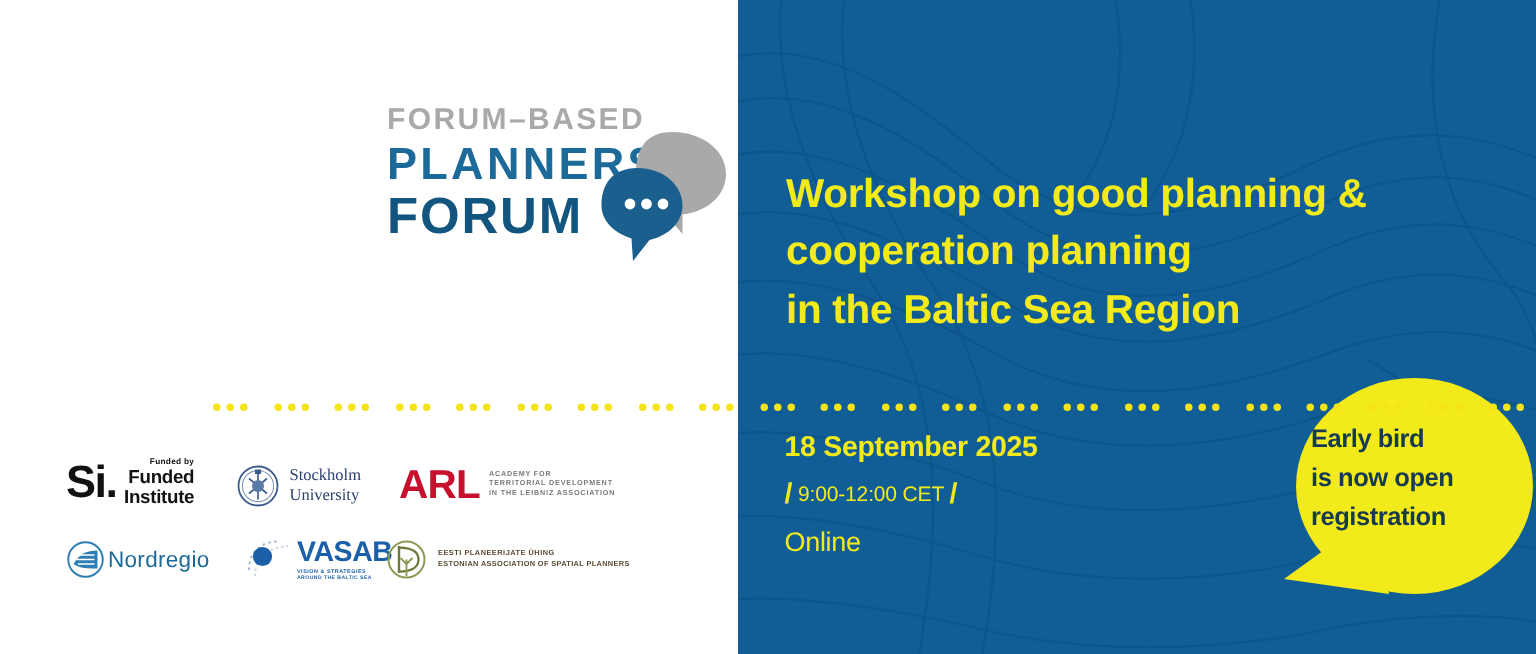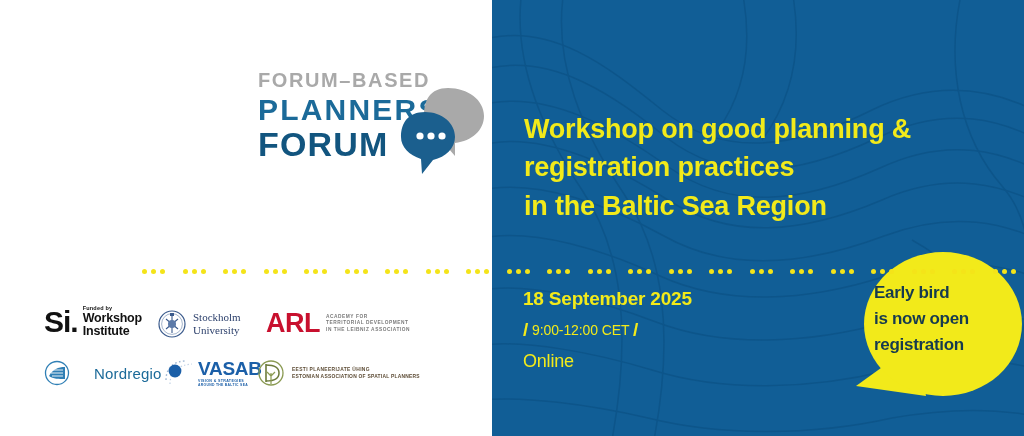--- a/index.html
+++ b/index.html
@@ -66,21 +66,21 @@
   .si-small{font-size:5.5px;font-weight:bold;color:#111;letter-spacing:.2px;}
   .si-big{font-size:12.5px;font-weight:bold;color:#111;letter-spacing:-.2px;}
 
   .su-txt{margin-left:6px;line-height:1.15;color:#2b3f6b;}
   .su-l{font-size:11px;font-family:"Liberation Serif", serif;}
 
   .arl-mark{font-size:27px;font-weight:bold;color:#c8102e;letter-spacing:-.5px;line-height:1;}
   .arl-txt{margin-left:6px;line-height:1.35;color:#7a7a7a;}
   .arl-l{font-size:4.8px;font-weight:bold;letter-spacing:.55px;}
 
-  .nord-txt{margin-left:24px;font-size:15px;color:#1b6a99;letter-spacing:.2px;}
+  .nord-txt{margin-left:2px;font-size:15px;color:#1b6a99;letter-spacing:.2px;}
 
   .vasab-txt{margin-left:2px;line-height:1;}
   .vasab-big{font-size:19px;font-weight:bold;color:#1b5fa8;letter-spacing:-.3px;}
   .vasab-sub{font-size:3.6px;font-weight:bold;color:#1b5fa8;letter-spacing:.35px;margin-top:2px;}
   .vasab-sub2{font-size:3.4px;font-weight:bold;color:#1b5fa8;letter-spacing:.3px;margin-top:1px;}
 
   .epy-txt{margin-left:6px;line-height:1.5;color:#5b4a33;}
   .epy-l1{font-size:4.9px;font-weight:bold;letter-spacing:.35px;}
   .epy-l2{font-size:4.9px;font-weight:bold;letter-spacing:.25px;}
 
@@ -147,25 +147,25 @@
         <path d="M50 4 C70 4 86 16 86 32 C86 46 74 57 57 59 L57 72 L44 57 C33 53 26 43 26 32 C26 16 32 4 50 4 Z" fill="#a9a9a9"></path>
         <path d="M27 28 C44 28 57 39 57 53 C57 64 48 73 35 76 L24 90 L23 75 C11 71 3 63 3 53 C3 39 10 28 27 28 Z" fill="#1b5f8e"></path>
         <circle cx="22" cy="52" r="3.6" fill="#ffffff"></circle>
         <circle cx="33" cy="52" r="3.6" fill="#ffffff"></circle>
         <circle cx="44" cy="52" r="3.6" fill="#ffffff"></circle>
       </svg>
     </div>
 
     <div class="logos">
 
-      <div class="logo-item" style="left:0px;top:6px;">
+      <div class="logo-item" style="left:0px;top:6px;text-align:right;">
         <div class="si-mark">Si.</div>
         <div class="si-txt">
           <div class="si-small">Funded by</div>
-          <div class="si-big">Workshop</div>
+          <div class="si-big">Funded</div>
           <div class="si-big">Institute</div>
         </div>
       </div>
 
       <div class="logo-item" style="left:113px;top:8px;">
         <svg width="30" height="32" viewBox="0 0 30 32">
           <circle cx="15" cy="16" r="13" fill="none" stroke="#3a5a8c" stroke-width="1.2"></circle>
           <circle cx="15" cy="16" r="10.4" fill="none" stroke="#7d93b5" stroke-width="0.7"></circle>
           <path d="M15 7 L15 25 M9 11 L21 21 M21 11 L9 21" stroke="#3a5a8c" stroke-width="1.1"></path>
           <circle cx="15" cy="16" r="4" fill="#5c7aa8"></circle>
@@ -240,21 +240,21 @@
         <path d="M72 -10 C60 64 92 134 132 194 C172 254 182 334 162 440"></path>
         <path d="M250 -10 C262 50 250 96 226 130"></path>
         <path d="M300 -10 C312 54 298 102 270 140"></path>
         <path d="M470 -10 C452 70 470 140 510 186 C540 220 546 280 528 340"></path>
         <path d="M420 240 C460 262 500 300 506 360"></path>
       </g>
     </svg>
 
     <div class="headline">
       <div>Workshop on good planning &amp;</div>
-      <div>registration practices</div>
+      <div>cooperation planning</div>
       <div>in the Baltic Sea Region</div>
     </div>
 
     <div class="event">
       <div class="ev-date">18 September 2025</div>
       <div class="ev-time"><span class="slash">/</span> <span>9:00-12:00 CET</span> <span class="slash">/</span></div>
       <div class="ev-mode">Online</div>
     </div>
 
     <div class="bubble-wrap">

